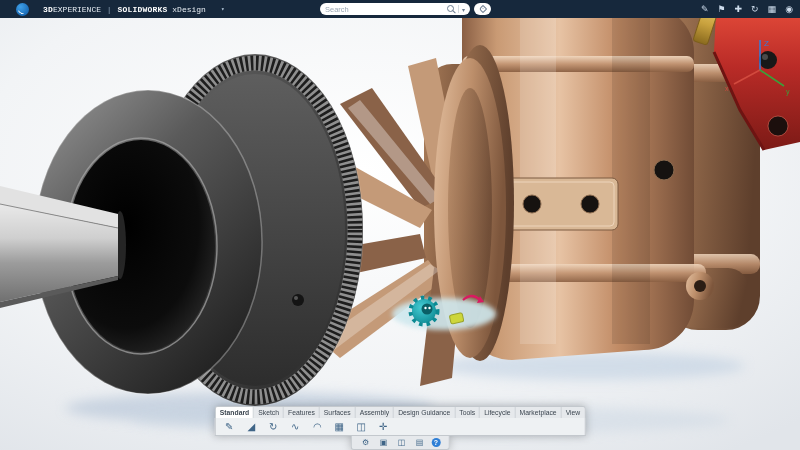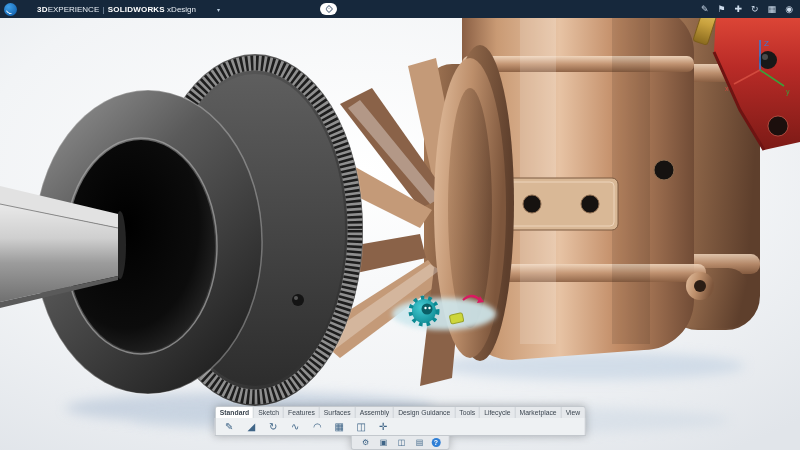--- a/index.html
+++ b/index.html
@@ -7,21 +7,21 @@
   body {
     width:800px; height:450px; position:relative; overflow:hidden;
     font-family:"Liberation Sans", sans-serif; background:#eef1f4;
   }
 
   
   .topbar {
     position:absolute; top:0; left:0; right:0; height:18px;
     background:#16283c; display:flex; align-items:center; z-index:30;
   }
-  .brand { display:flex; align-items:center; gap:20px; margin-left:4px; color:#fff; font-size:8px; white-space:nowrap; }
+  .brand { display:flex; align-items:center; gap:14px; margin-left:16px; color:#fff; font-size:8px; white-space:nowrap;font-family:Liberation Mono, monospace; }
   .compass-logo {
     width:13px; height:13px; border-radius:50%; position:relative;
     background:radial-gradient(circle at 35% 30%, #3fa0e8, #0b57a4);
     flex:0 0 auto; cursor:pointer;
   }
   .compass-logo::after {
     content:""; position:absolute; inset:2px; border-radius:50%;
     border:1.5px solid transparent; border-bottom-color:#ffffff;
     transform:rotate(30deg);
   }
@@ -79,20 +79,26 @@
 <body>
 
 <div class="topbar">
   <div class="brand">
     <div class="compass-logo"></div>
     <span><span class="b">3D</span><span class="l">EXPERIENCE</span>&nbsp;<span class="div">|</span>&nbsp;<span class="b">SOLIDWORKS</span>&nbsp;<span class="l">xDesign</span></span>
     <span class="chev">▾</span>
   </div>
 
   <div class="search-wrap">
+    <div class="search-box">
+      <input class="search-input" placeholder="Search" style="">
+      <span class="mag"></span>
+      <span class="sdiv"></span>
+      <span class="chev2">▾</span>
+    </div>
     <div class="tag-btn">
       <span class="tag-shape"></span>
     </div>
   </div>
 
   <div class="right-icons">
     <span class="ticon">✎</span>
     <span class="ticon">⚑</span>
     <span class="ticon">✚</span>
     <span class="ticon">↻</span>

